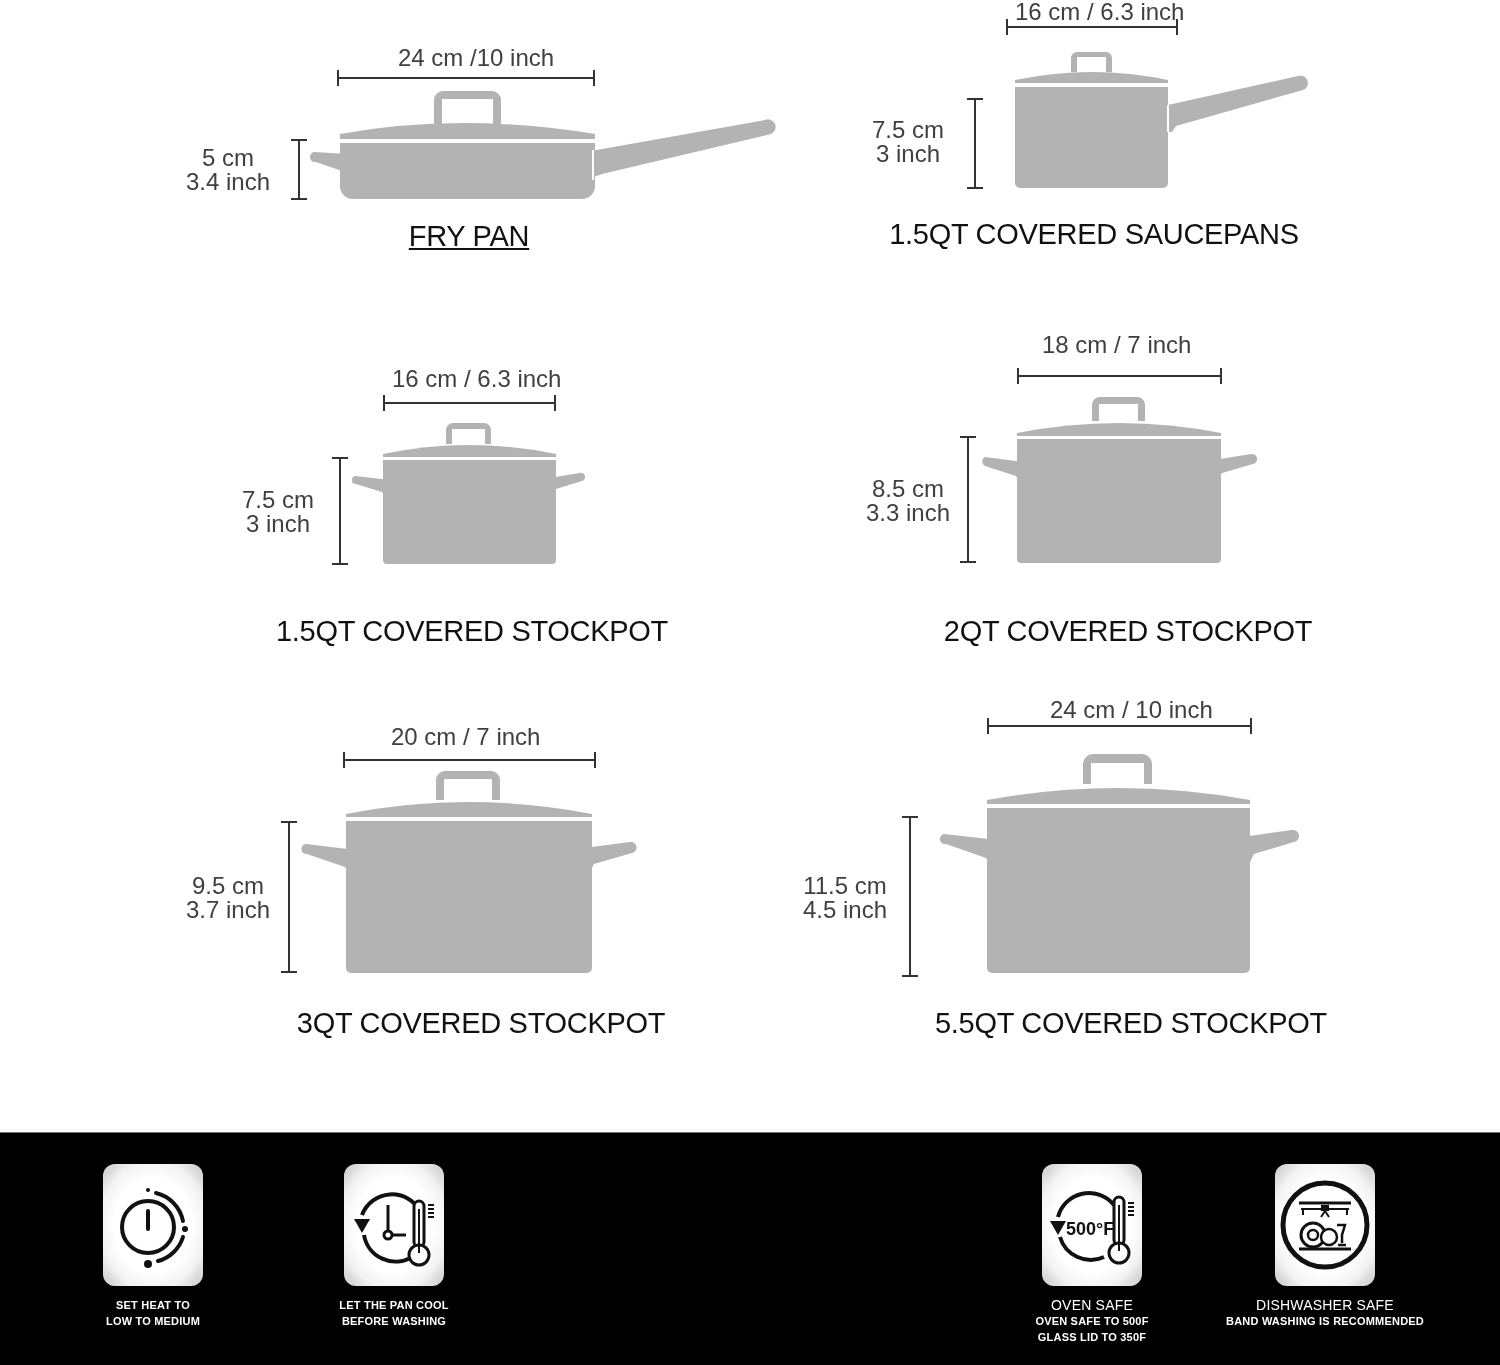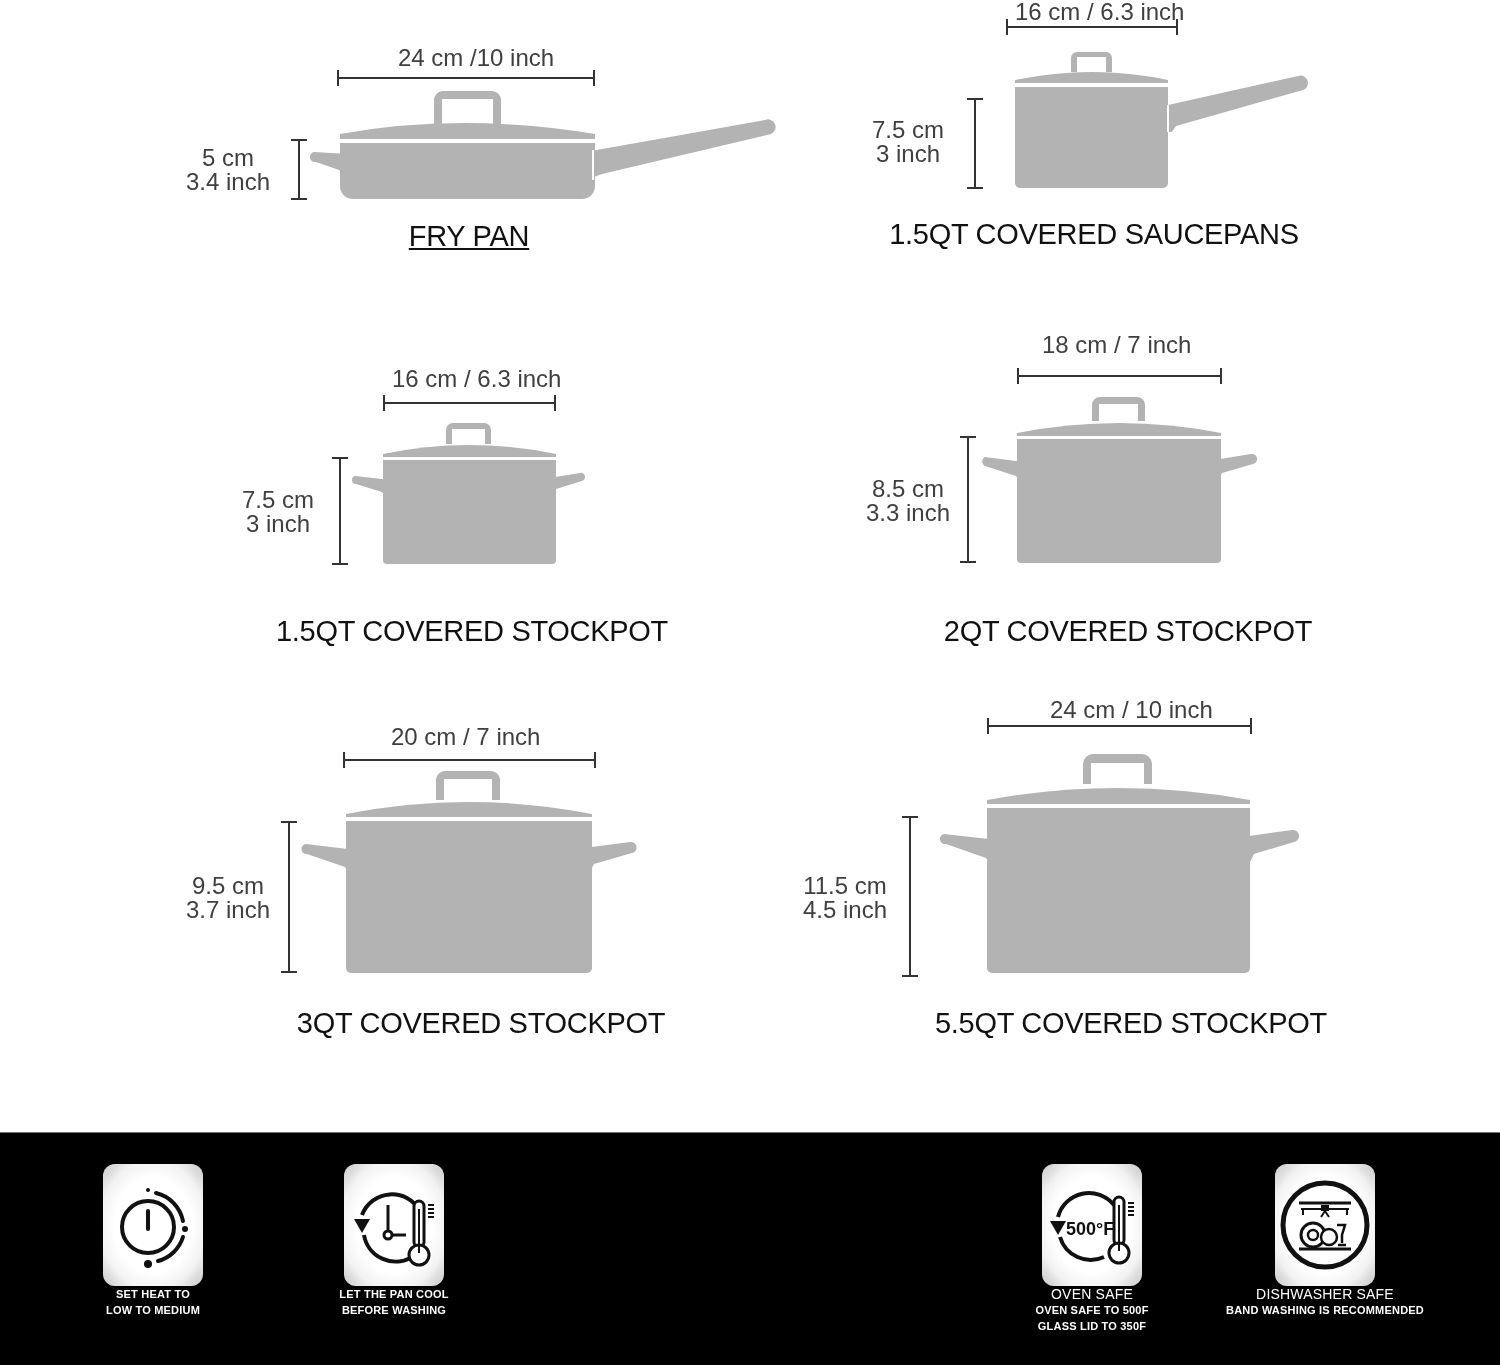--- a/index.html
+++ b/index.html
@@ -11,21 +11,21 @@
   .hline::before, .hline::after { content:""; position:absolute; top:-7px; width:2px; height:16px; background:#333; }
   .hline::before { left:0; } .hline::after { right:0; }
   .vline { position:absolute; width:2px; background:#333; }
   .vline::before, .vline::after { content:""; position:absolute; left:-7px; height:2px; width:16px; background:#333; }
   .vline::before { top:0; } .vline::after { bottom:0; }
   .pot-svg { position:absolute; overflow:visible; }
   .band { position:absolute; left:0; top:1132px; width:1500px; height:233px; background:#000; border-top:1px solid #777; }
   .care { position:absolute; top:0; width:260px; transform:translateX(-50%); text-align:center; }
   .tile { width:100px; height:122px; margin:31px auto 0 auto; border-radius:12px; background:radial-gradient(ellipse at center, #ffffff 55%, #f2f2f2 75%, #bdbdbd 100%); box-shadow:0 0 6px 2px rgba(255,255,255,0.25) inset; display:flex; align-items:center; justify-content:center; }
   .tile svg { width:104px; height:104px; }
-  .care-l1 { color:#fff; font-weight:bold; font-size:11px; line-height:16px; letter-spacing:0.2px; }
+  .care-l1 { color:#fff; font-weight:bold; font-size:11px; line-height:16px; margin-top:11px; letter-spacing:0.2px; }
   .care-l1.big { font-size:14px; font-weight:normal; line-height:16px; }
   .care-l { color:#fff; font-weight:bold; font-size:11px; line-height:16px; letter-spacing:0.2px; }
 </style>
 </head>
 <body>
 
 <div>
   <div class="dimtext" style="left:398px;top:46px;">24 cm /10 inch</div>
   <div class="hline" style="left:337px;top:77px;width:258px;"></div>
   <div class="dimtext right" style="left:180px;top:146px;width:96px;">5 cm</div>

